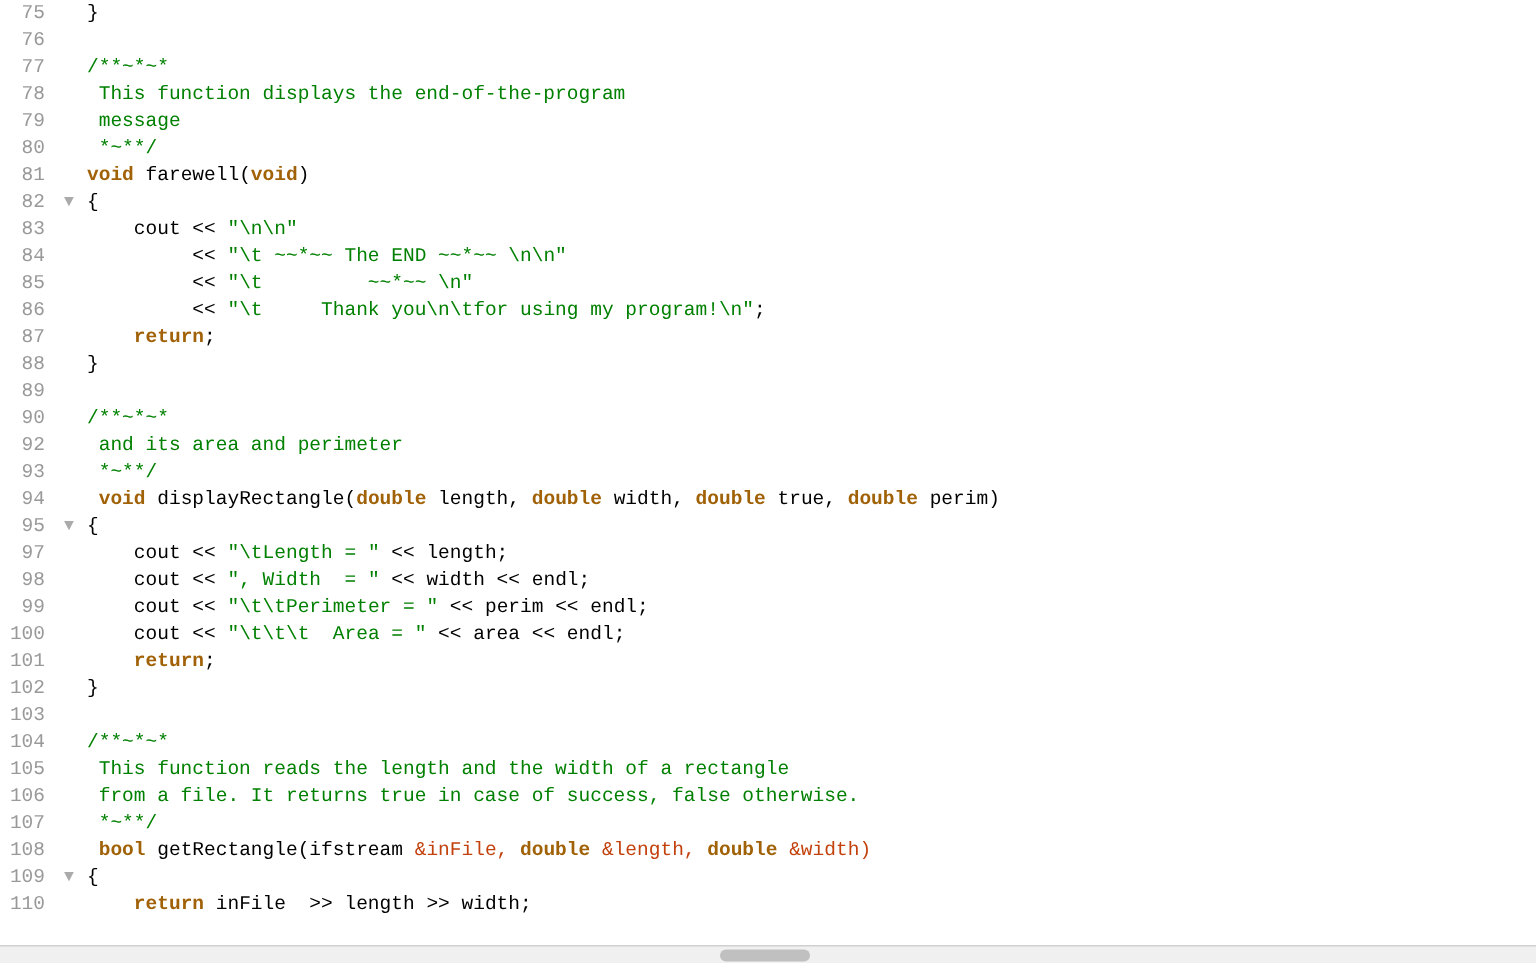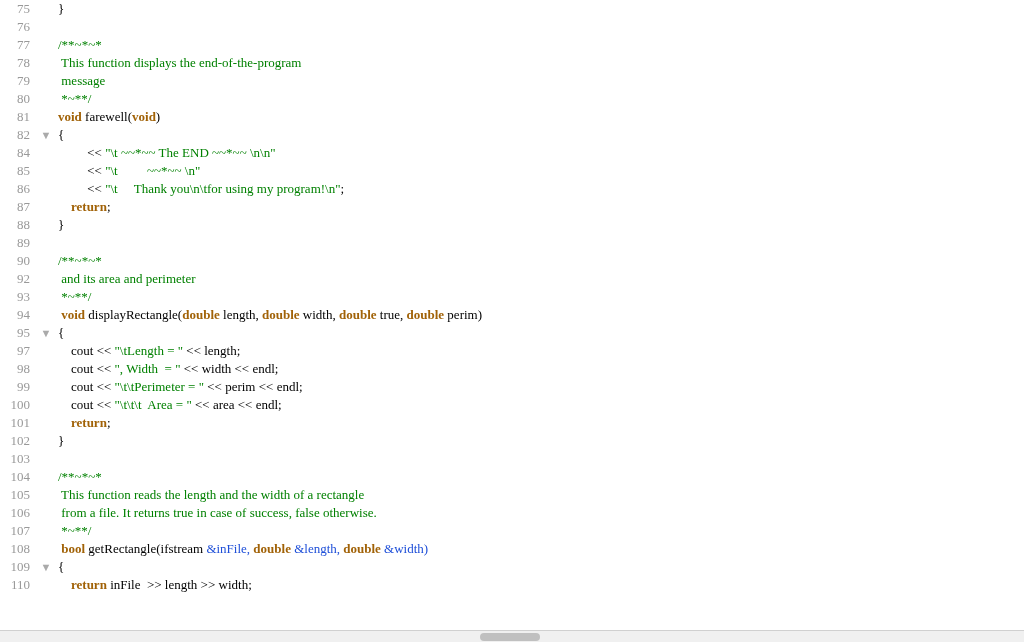--- a/index.html
+++ b/index.html
@@ -16,21 +16,20 @@
       overflow: hidden;
       position: relative;
     }
     .code-table {
       width: 100%;
       border-collapse: collapse;
     }
     .line-row {
       height: 18px;
       line-height: 18px;
-      font-family: Liberation Serif, serif;
     }
     .line-num {
       width: 38px;
       min-width: 38px;
       text-align: right;
       padding-right: 8px;
       color: #999999;
       user-select: none;
       vertical-align: top;
       background: #ffffff;
@@ -49,21 +48,21 @@
       padding-left: 4px;
       white-space: pre;
       vertical-align: top;
       font-size: 13px;
     }
     
     .kw { color: #a16207; font-weight: bold; }                          
     .str { color: #008000; }                         
     .comment { color: #008000; }
     .plain { color: #000000; }
-    .ref { color: #1d4ed8; }
+    .ref { color: #c2410c; }
     .scrollbar-h {
       position: absolute;
       bottom: 0;
       left: 0;
       right: 0;
       height: 12px;
       background: #f0f0f0;
       border-top: 1px solid #d0d0d0;
       display: flex;
       align-items: center;
@@ -116,20 +115,25 @@
           <td class="line-num">81</td>
           <td class="fold-col"></td>
           <td class="code-col"><span class="kw">void</span><span class="plain"> farewell(</span><span class="kw">void</span><span class="plain">)</span></td>
         </tr>
         <tr class="line-row">
           <td class="line-num">82</td>
           <td class="fold-col">▼</td>
           <td class="code-col"><span class="plain">{</span></td>
         </tr>
         <tr class="line-row">
+          <td class="line-num">83</td>
+          <td class="fold-col"></td>
+          <td class="code-col"><span class="plain">    cout</span><span class="plain"> &lt;&lt; </span><span class="str">"\n\n"</span></td>
+        </tr>
+        <tr class="line-row">
           <td class="line-num">84</td>
           <td class="fold-col"></td>
           <td class="code-col"><span class="plain">         &lt;&lt; </span><span class="str">"\t ~~*~~ The END ~~*~~ \n\n"</span></td>
         </tr>
         <tr class="line-row">
           <td class="line-num">85</td>
           <td class="fold-col"></td>
           <td class="code-col"><span class="plain">         &lt;&lt; </span><span class="str">"\t         ~~*~~ \n"</span></td>
         </tr>
         <tr class="line-row">

